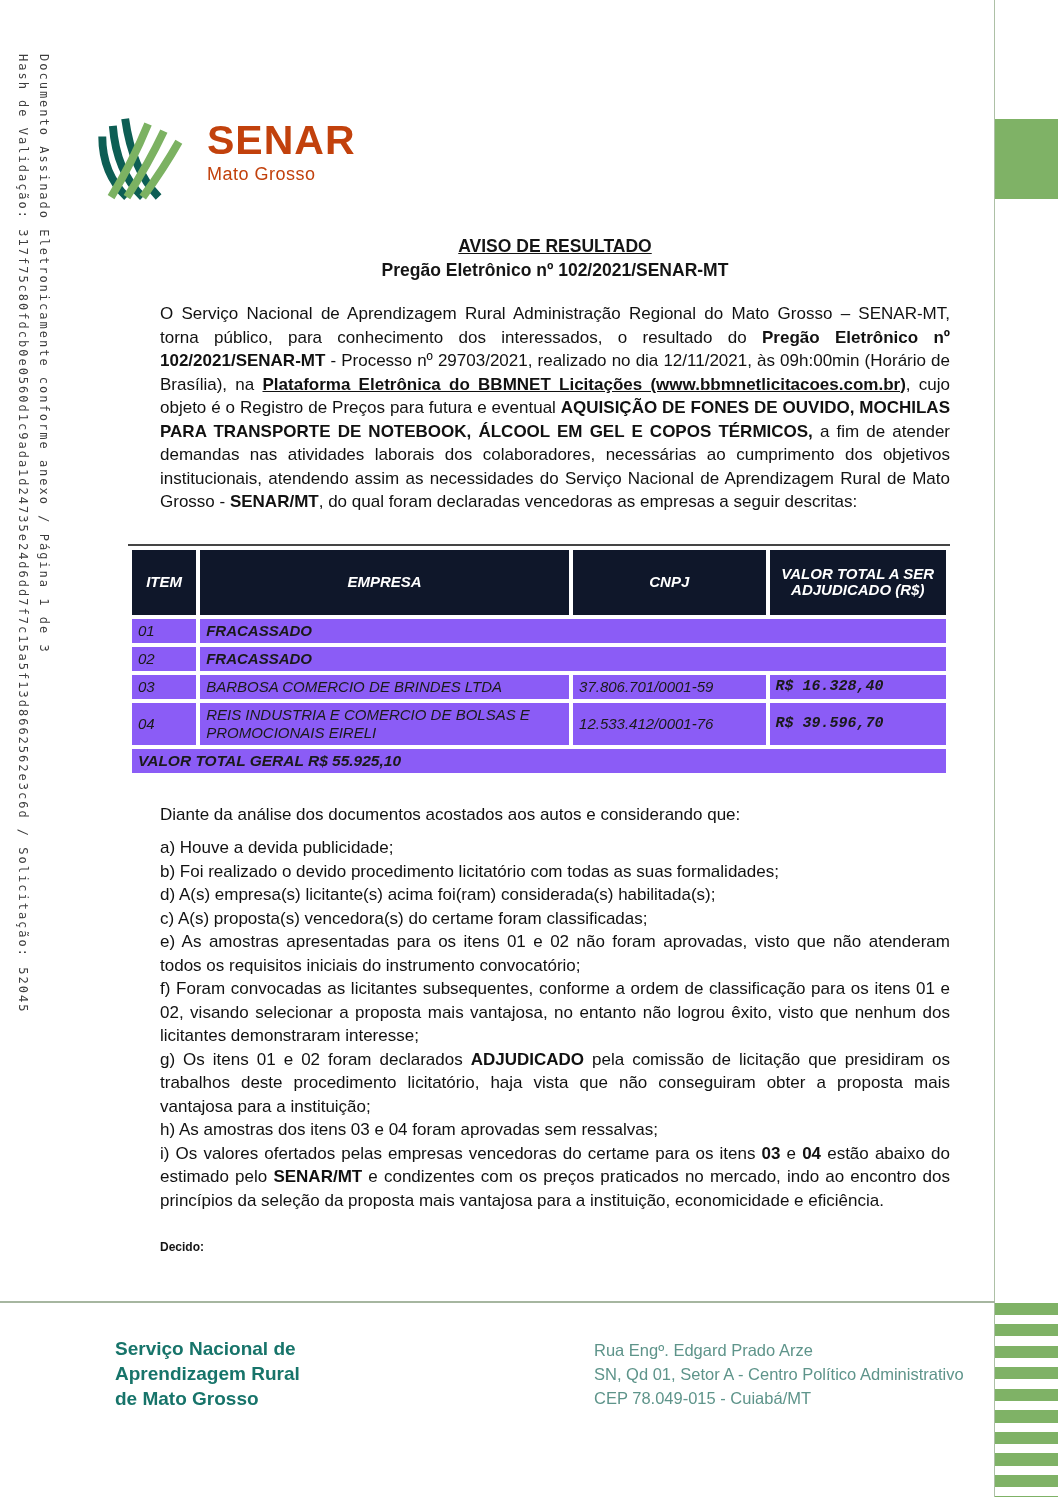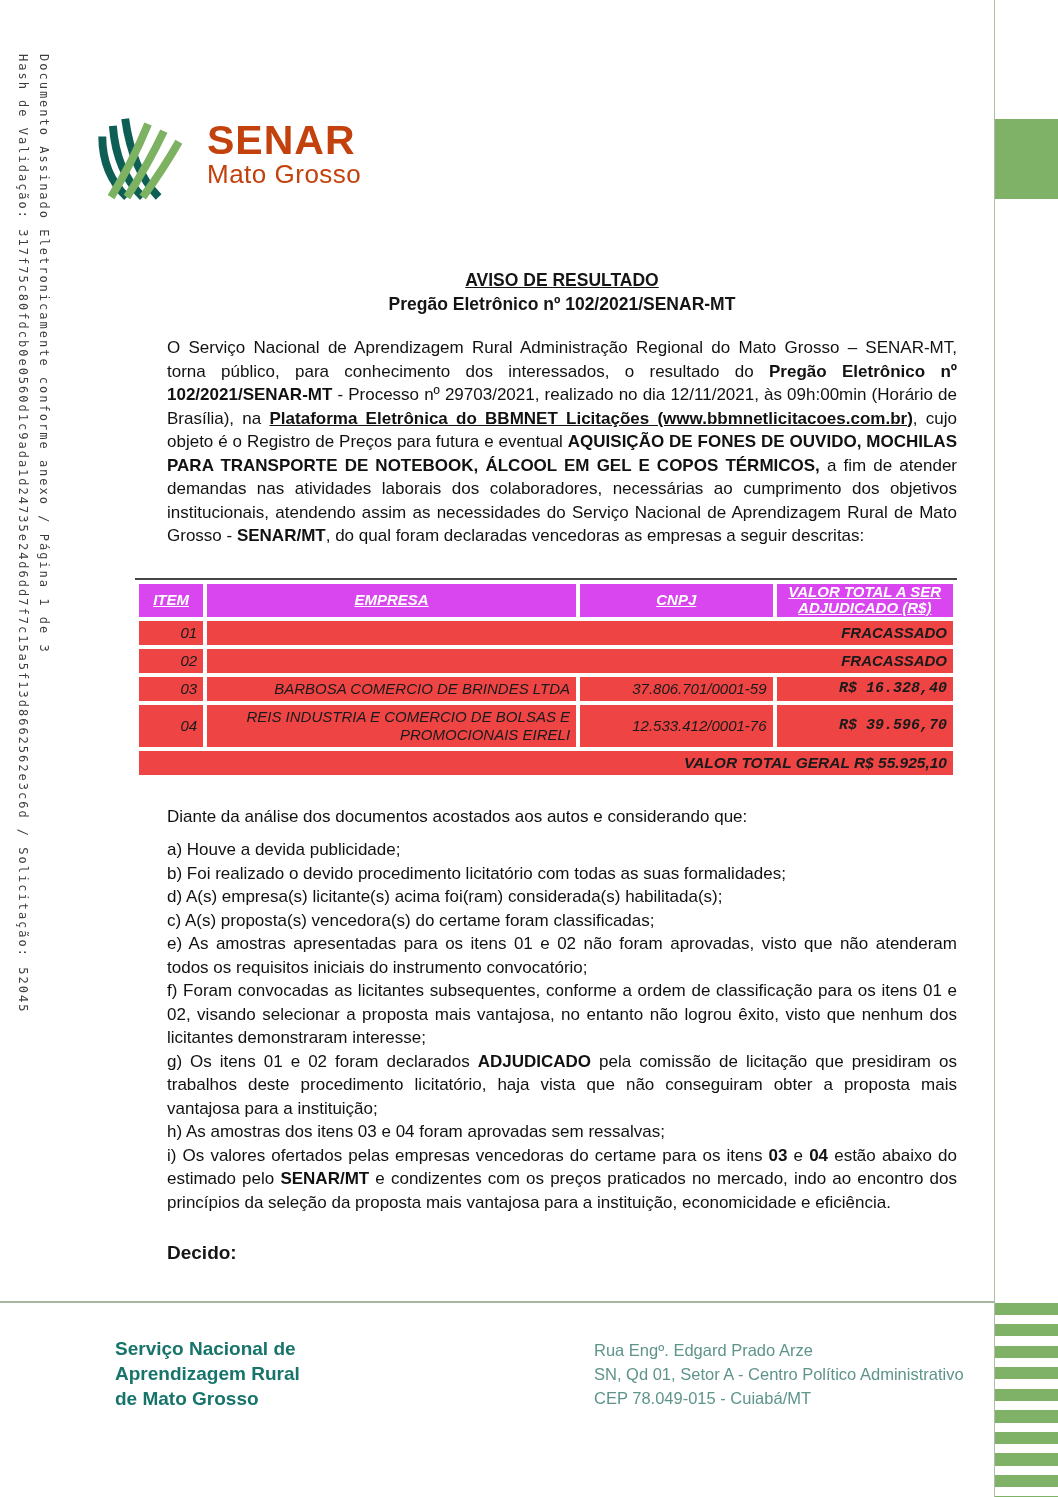--- a/index.html
+++ b/index.html
@@ -17,67 +17,67 @@
     font-family:"DejaVu Sans Mono","Liberation Mono",monospace;
     font-size:12px; letter-spacing:2px; color:#3d3d3d;
     line-height:21px; white-space:nowrap;
   }
 
   
   .logo { position:absolute; left:97px; top:108px; display:flex; align-items:center; }
   .logo-icon { width:88px; height:92px; }
   .logo-text { margin-left:22px; color:#c2410c; }
   .logo-name { font-size:41px; font-weight:700; letter-spacing:1px; line-height:40px; }
-  .logo-sub  { font-size:26px; font-weight:400; letter-spacing:0.5px; line-height:28px; }
+  .logo-sub  { font-size:18px; font-weight:400; letter-spacing:0.5px; line-height:28px; }
 
   
   .vline  { position:absolute; left:994px; top:0; width:1px; height:1497px; background:#adc0a6; }
   .green-block { position:absolute; left:995px; top:119px; width:63px; height:80px; background:#7fb266; }
   .hline  { position:absolute; left:0; top:1301px; width:995px; height:2px; background:#a6b6a0; }
   .stripes {
     position:absolute; left:995px; top:1303px; width:63px; height:194px;
     background:repeating-linear-gradient(to bottom, #7fb266 0 12px, #ffffff 12px 21.5px);
   }
 
   
-  .main { position:absolute; left:135px; top:234px; width:822px;margin-top:34px; }
+  .main { position:absolute; left:128px; top:234px; width:822px; }
   .doc-title { text-align:center; padding-left:32px; font-size:17.5px; font-weight:700; line-height:24px; }
   .doc-title .t1 { text-decoration:underline; }
 
   .bodytext { font-size:17px; line-height:23.5px; text-align:justify; color:#111; }
   .intro { margin:20px 0 0 32px; }
   .seg-n { font-weight:400; }
   .seg-b { font-weight:700; }
   .seg-bu { font-weight:700; text-decoration:underline; }
 
   
   table.results {
     width:100%; margin-top:30px;
     border-collapse:separate; border-spacing:4px 4px;
     border-top:2px solid #454545;
     font-style:italic; font-size:15px;
   }
   table.results th {
-    background:#d946ef; color:#ffffff; font-weight:700;
+    background:#0f172a; color:#ffffff; font-weight:700;
     text-align:center; vertical-align:middle;
-    padding:0 6px; line-height:16.5px; font-size:15px;text-decoration:underline;
+    padding:16px 6px; line-height:16.5px; font-size:15px;
   }
   table.results td {
-    background:#ef4444; text-align:right; vertical-align:middle;
+    background:#8b5cf6; text-align:left; vertical-align:middle;
     padding:3px 6px; line-height:18px; color:#1a1a1a;
   }
   td.c-status, td.c-total { font-weight:700; }
   td.c-valor { font-weight:700;font-family:Liberation Mono, monospace; }
   td.c-total { font-size:15.5px; }
 
   
   .lead { margin:26px 0 0 32px; }
   .consider { margin:10px 0 0 32px; }
   .consider p { margin:0; }
-  .decision { margin:28px 0 0 32px; font-weight:700; font-size:19px; }
+  .decision { margin:28px 0 0 32px; font-weight:700; font-size:12px; }
 
   
   .footer-left {
     position:absolute; left:115px; top:1336px;
     color:#17746a; font-weight:700; font-size:19px; line-height:25px;
   }
   .footer-right {
     position:absolute; left:594px; top:1338px;
     color:#5e948a; font-size:16.5px; line-height:24px;
   }

